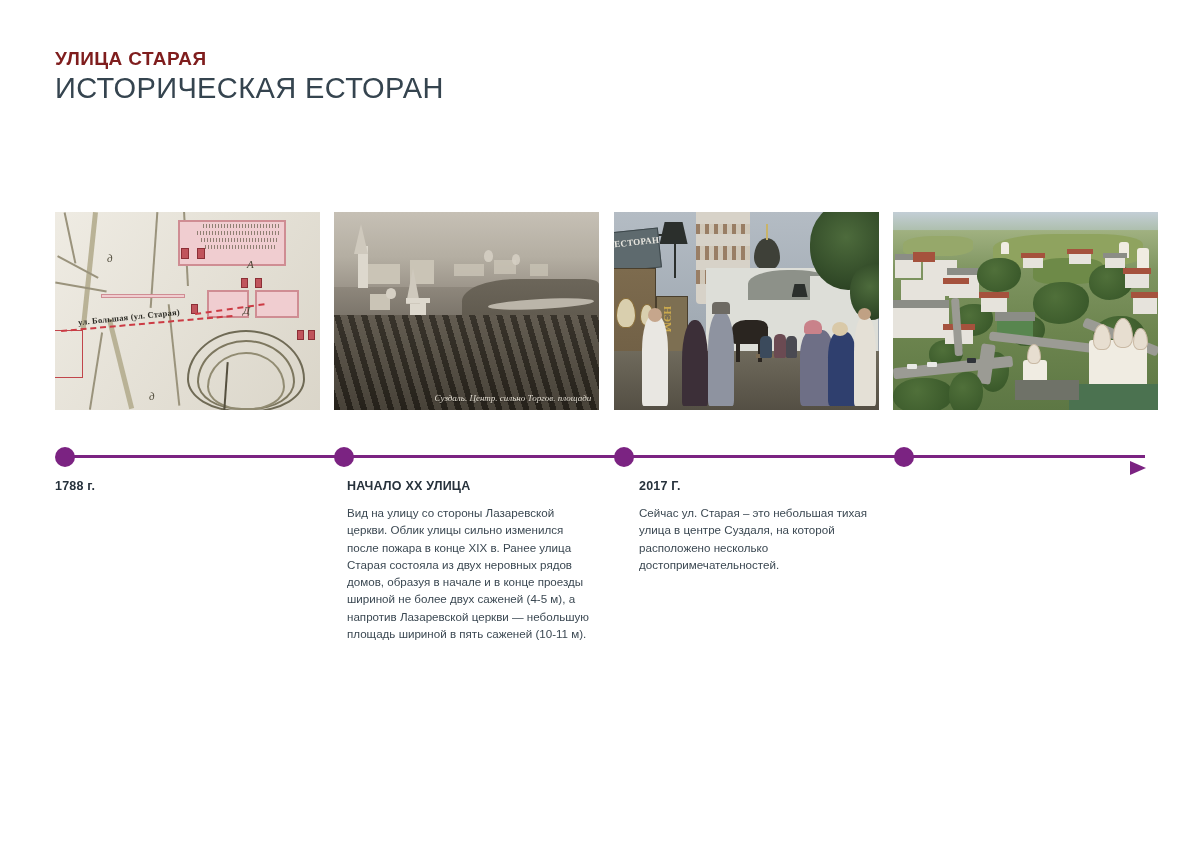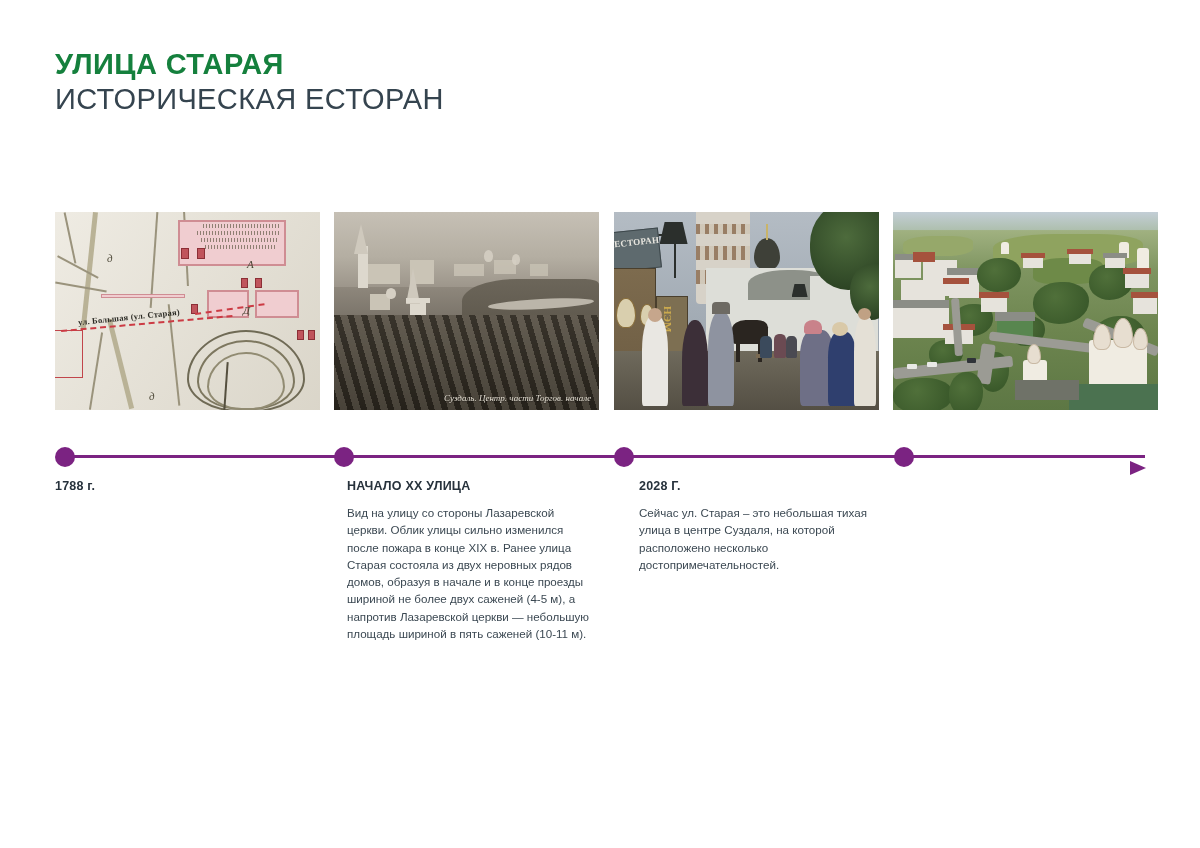--- a/index.html
+++ b/index.html
@@ -19,24 +19,24 @@
   }
 
   
   .page-header {
     position: absolute;
     left: 55px;
     top: 48px;
     width: 900px;
   }
   .title-main {
-    font-size: 29px;
+    font-size: 19px;
     font-weight: 700;
     letter-spacing: 0.4px;
-    color: #15803d;
+    color: #7f1d1d;
     line-height: 1.14;
     margin: 0;
     white-space: nowrap;
   }
   .title-sub {
     font-size: 29px;
     font-weight: 400;
     letter-spacing: 0.4px;
     color: #35444f;
     line-height: 1.16;
@@ -493,21 +493,21 @@
         <div class="pano-spire" style="left:72px;top:56px;border-bottom-width:36px;"></div>
         <div class="pano-tower" style="left:72px;top:86px;width:24px;height:5px;"></div>
 
         <div class="pano-dome" style="left:12px;top:104px;width:13px;height:15px;"></div>
         <div class="pano-dome" style="left:30px;top:108px;width:12px;height:14px;"></div>
         <div class="pano-dome" style="left:46px;top:106px;width:12px;height:14px;"></div>
         <div class="pano-bldg" style="left:6px;top:126px;width:62px;height:38px;"></div>
         <div class="pano-bldg" style="left:36px;top:82px;width:20px;height:16px;"></div>
         <div class="pano-dome" style="left:52px;top:76px;width:10px;height:11px;"></div>
         <div class="pano-roofs"></div>
-        <div class="pano-caption">Суздаль. Центр. части Торгов. начале</div>
+        <div class="pano-caption">Суздаль. Центр. сильно Торгов. площади</div>
       </div>
     </div>
   </div>
 
   <div class="col col-2">
     <div class="figure film">
       <div class="scene">
         <div class="film-sky"></div>
 
         <div class="film-belltower" style="left:82px;top:-4px;width:54px;height:96px;border-radius:4px;">
@@ -658,16 +658,16 @@
 
 <div class="texts">
   <div class="col-0">
     <div class="era-label">1788 г.</div>
   </div>
   <div class="col-1">
     <div class="era-label">НАЧАЛО XX УЛИЦА</div>
     <p class="era-body">Вид на улицу со стороны Лазаревской церкви. Облик улицы сильно изменился после пожара в конце XIX в. Ранее улица Старая состояла из двух неровных рядов домов, образуя в начале и в конце проезды шириной не более двух саженей (4-5 м), а напротив Лазаревской церкви — небольшую площадь шириной в пять саженей (10-11 м).</p>
   </div>
   <div class="col-3">
-    <div class="era-label">2028 Г.</div>
+    <div class="era-label">2017 Г.</div>
     <p class="era-body">Сейчас ул. Старая – это небольшая тихая улица в центре Суздаля, на которой расположено несколько достопримечательностей.</p>
   </div>
 </div>
 
 </body></html>

